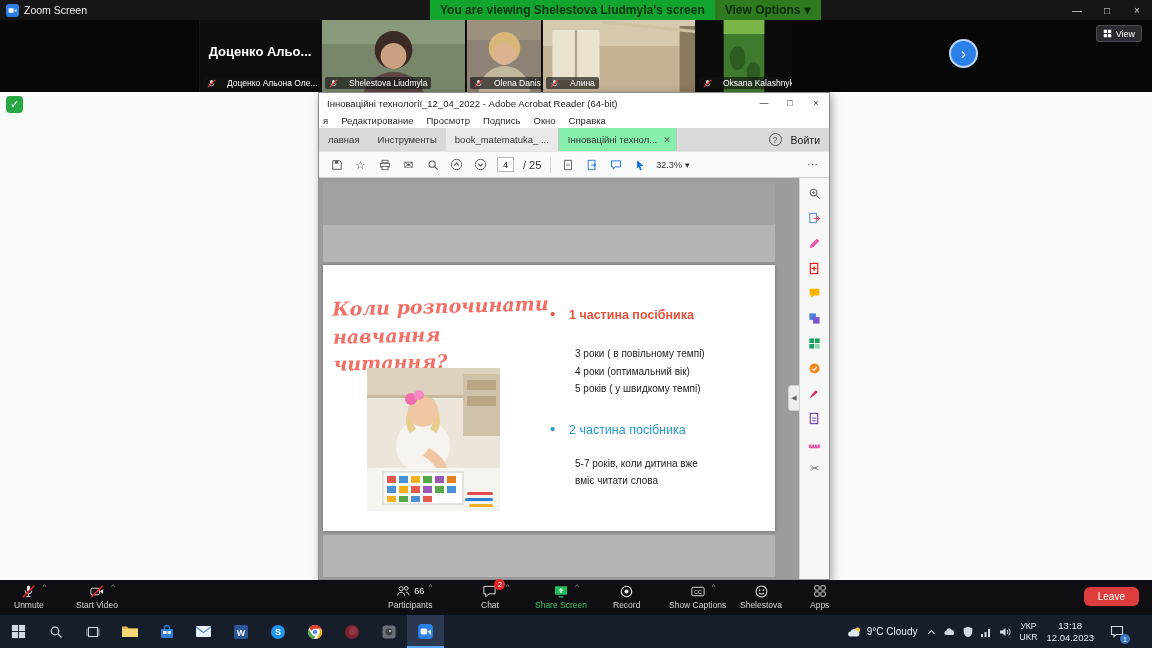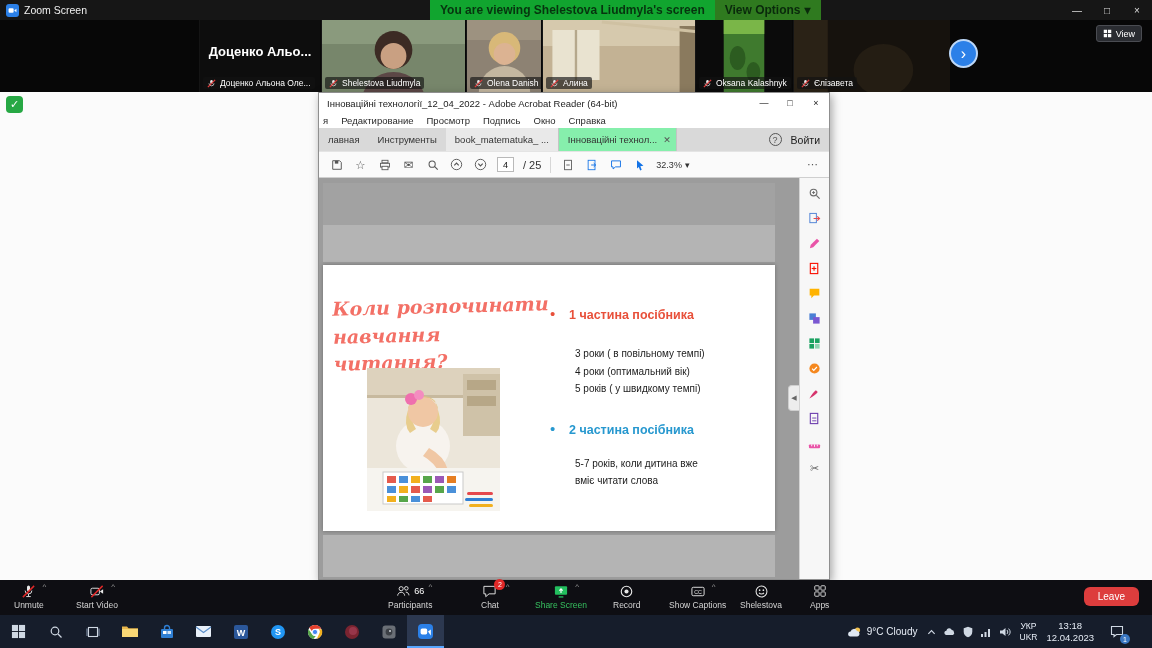--- a/index.html
+++ b/index.html
@@ -14,21 +14,21 @@
   .share-banner{position:absolute;left:430px;top:0;height:20px;display:flex;font-size:12px}
   .banner-main{background:#11a52f;color:#07340f;display:flex;align-items:center;padding:0 10px;font-weight:700}
   .banner-opts{background:#2f7a1f;color:#0a2a0c;display:flex;align-items:center;gap:4px;padding:0 10px;cursor:pointer;font-weight:700}
   .zm-ctrls{margin-left:auto;display:flex}
   .zm-ctrls span{width:30px;height:20px;display:flex;align-items:center;justify-content:center;font-size:10px;color:#ddd;cursor:pointer}
 
   
   .video-strip{position:absolute;top:20px;left:0;width:1152px;height:72px;background:#070707}
   .tile{position:absolute;top:0;height:72px;overflow:hidden;border-left:1px solid #141414;background:#0d0d0d}
   .tile>svg{position:absolute;inset:0;width:100%;height:100%}
-  .tile-label{position:absolute;left:3px;bottom:3px;display:flex;align-items:center;gap:4px;background:rgba(18,18,18,.65);padding:1px 4px;border-radius:2px;font-size:8.5px;color:#fff;white-space:nowrap;z-index:2}
+  .tile-label{position:absolute;left:3px;bottom:3px;display:flex;align-items:center;gap:11px;background:rgba(18,18,18,.65);padding:1px 4px;border-radius:2px;font-size:8.5px;color:#fff;white-space:nowrap;z-index:2}
   .tile-name-big{position:absolute;inset:0 0 10px 0;display:flex;align-items:center;justify-content:center;color:#fff;font-weight:700;font-size:13px}
   .view-btn{position:absolute;right:10px;top:5px;height:17px;display:flex;align-items:center;gap:4px;background:#2a2c31;border:1px solid#4a4c52;border-radius:3px;color:#fff;font-size:9px;padding:0 6px;cursor:pointer}
   .next-btn{position:absolute;left:949px;top:19px;width:29px;height:29px;border-radius:50%;background:#2b80e8;color:#fff;display:flex;align-items:center;justify-content:center;font-size:16px;border:2px solid #bcd7f7;cursor:pointer}
 
   
   .shared{position:absolute;top:92px;left:0;width:1152px;height:488px;background:#fbfbfb}
   .verified{position:absolute;left:6px;top:4px;width:17px;height:17px;border-radius:4px;background:#27a844;color:#fff;font-size:11px;display:flex;align-items:center;justify-content:center}
 
   
   .acr{position:absolute;left:318px;top:0;width:512px;height:488px;background:#fff;border:1px solid #8f8f8f;box-shadow:2px 3px 9px rgba(0,0,0,.35);display:flex;flex-direction:column}
@@ -63,21 +63,21 @@
   .rail-handle{position:absolute;right:30px;top:207px;width:11px;height:26px;background:#ededed;border:1px solid #cfcfcf;border-right:none;border-radius:4px 0 0 4px;display:flex;align-items:center;justify-content:center;font-size:7px;color:#666;cursor:pointer}
 
   
   .slide{position:absolute;left:4px;top:87px;width:452px;height:266px;background:#fff;box-shadow:0 0 4px rgba(0,0,0,.3)}
   .sl-title{position:absolute;left:10px;top:28px;width:218px;font-family:"DejaVu Serif",serif;font-style:italic;font-weight:700;font-size:19px;line-height:1.45;color:#f37066;transform:rotate(-1.5deg)}
   .sl-photo{position:absolute;left:44px;top:103px;width:133px;height:143px}
   .sl-b1-dot{position:absolute;left:227px;top:40px;color:#e8503a;font-size:15px}
   .sl-b1-title{position:absolute;left:246px;top:43px;color:#e8503a;font-size:12.5px;font-weight:700}
   .sl-b1-lines{position:absolute;left:252px;top:80px;font-size:10px;color:#1c1c1c;line-height:1.75}
   .sl-b2-dot{position:absolute;left:227px;top:155px;color:#2798cf;font-size:15px}
-  .sl-b2-title{position:absolute;left:246px;top:158px;color:#2798cf;font-size:12.5px;font-weight:700}
+  .sl-b2-title{position:absolute;left:246px;top:158px;color:#2798cf;font-size:12.5px;font-weight:400}
   .sl-b2-lines{position:absolute;left:252px;top:191px;font-size:10px;color:#1c1c1c;line-height:1.65}
 
   
   .mt{position:absolute;left:0;top:580px;width:1152px;height:35px;background:#0e0e13;color:#d9d9d9}
   .mt-item{position:absolute;top:3px;display:flex;flex-direction:column;align-items:center;gap:1px;cursor:pointer}
   .mt-ic{height:16px;display:flex;align-items:center;justify-content:center;position:relative}
   .mt-label{font-size:8.5px;white-space:nowrap;color:#d4d4d4}
   .mt-label.green{color:#36c05f}
   .mt-caret{position:absolute;font-size:8px;color:#9a9a9a;top:-1px;right:-10px}
   .badge{position:absolute;top:-4px;right:-8px;background:#e02828;color:#fff;border-radius:7px;font-size:7px;min-width:11px;height:11px;display:flex;align-items:center;justify-content:center;padding:0 2px}
@@ -204,35 +204,20 @@
     <div class="tile-label">
       <svg width="9" height="9" viewBox="0 0 10 10">
           <rect x="3.6" y="1" width="2.8" height="4.6" rx="1.4" fill="#e8e8e8"></rect>
           <path d="M2.2 4.8a2.8 2.8 0 0 0 5.6 0" stroke="#e8e8e8" fill="none" stroke-width=".8"></path>
           <line x1="1" y1="9" x2="9" y2="1" stroke="#e03c3c" stroke-width="1.4"></line>
         </svg>
       <span>Oksana Kalashnyk</span>
     </div>
   </div>
 
-  <div class="tile" style="left:793px;width:157px">
-    <svg viewBox="0 0 157 72" preserveAspectRatio="none">
-      <rect width="157" height="72" fill="#16120d"></rect>
-      <rect x="0" y="0" width="34" height="72" fill="#2a2216"></rect>
-      <ellipse cx="90" cy="50" rx="30" ry="26" fill="#241d13"></ellipse>
-    </svg>
-    <div class="tile-label">
-      <svg width="9" height="9" viewBox="0 0 10 10">
-          <rect x="3.6" y="1" width="2.8" height="4.6" rx="1.4" fill="#e8e8e8"></rect>
-          <path d="M2.2 4.8a2.8 2.8 0 0 0 5.6 0" stroke="#e8e8e8" fill="none" stroke-width=".8"></path>
-          <line x1="1" y1="9" x2="9" y2="1" stroke="#e03c3c" stroke-width="1.4"></line>
-        </svg>
-      <span>Єлізавета</span>
-    </div>
-  </div>
 
   <div class="view-btn">
     <svg width="9" height="9" viewBox="0 0 12 12">
         <rect x="1" y="1" width="4.4" height="4.4" fill="#fff"></rect>
         <rect x="6.6" y="1" width="4.4" height="4.4" fill="#fff"></rect>
         <rect x="1" y="6.6" width="4.4" height="4.4" fill="#fff"></rect>
         <rect x="6.6" y="6.6" width="4.4" height="4.4" fill="#fff"></rect>
       </svg>
     <span>View</span>
   </div>

